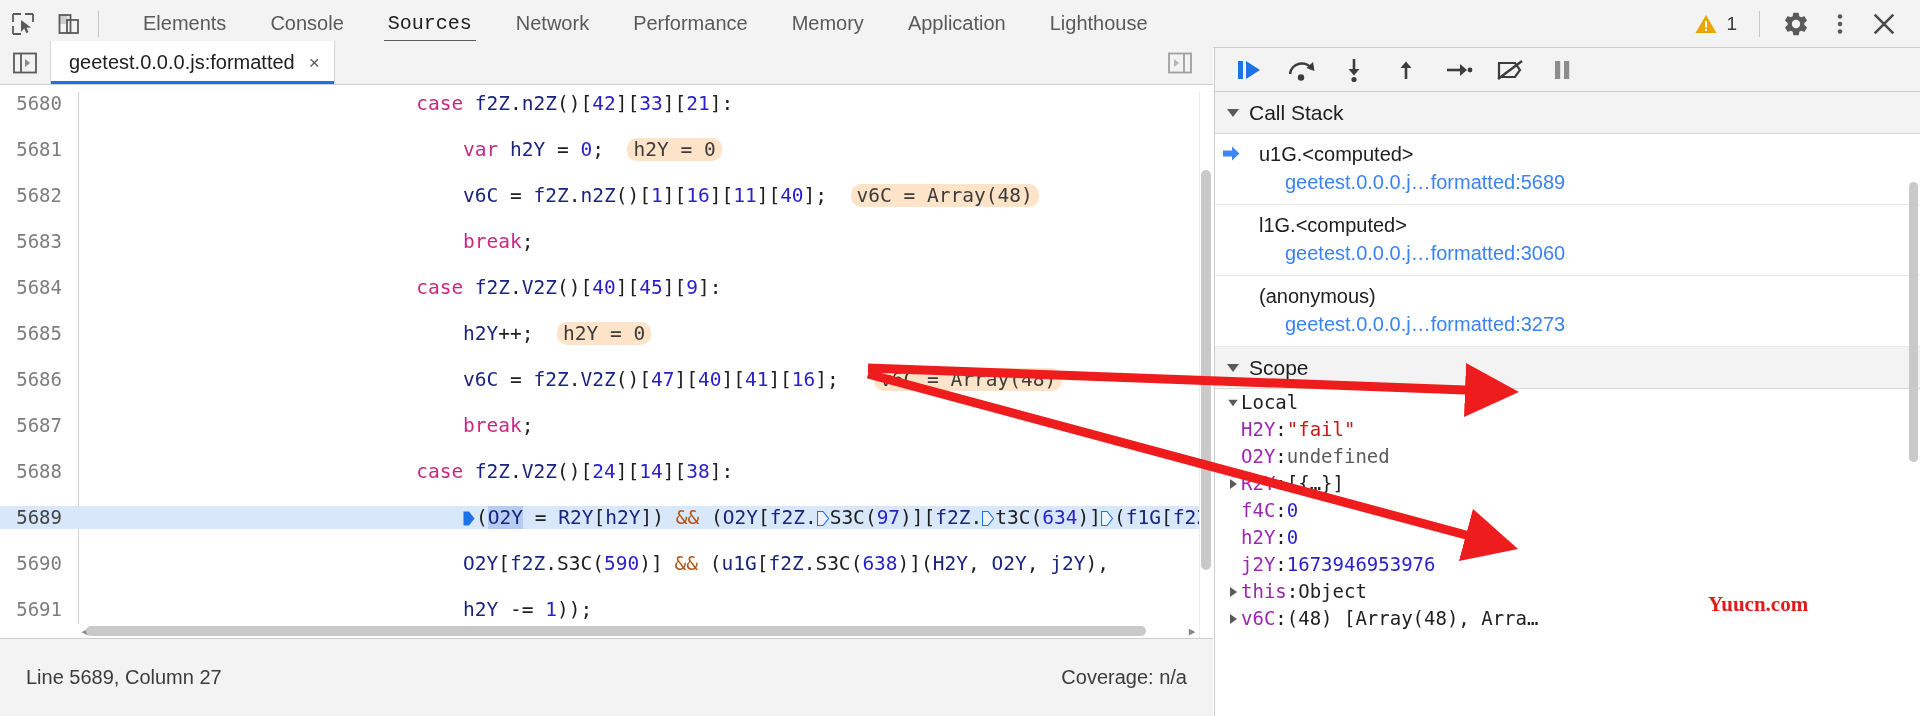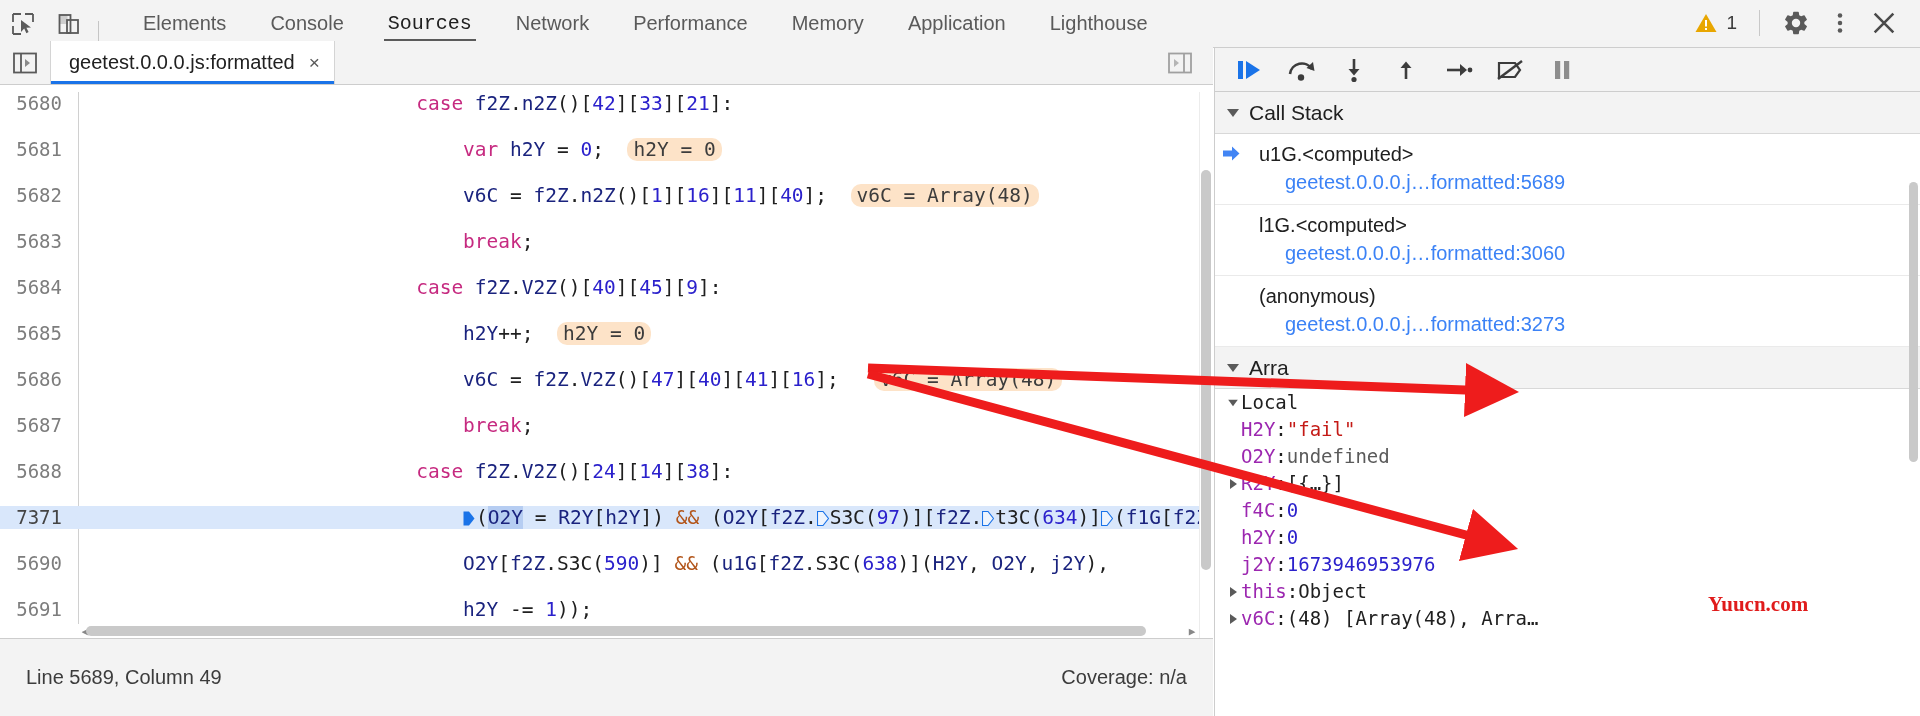--- a/index.html
+++ b/index.html
@@ -9,21 +9,21 @@
     background: #ffffff;
     font-family: "Liberation Sans", sans-serif;
   }
   #root { position: relative; width: 1920px; height: 716px; background:#fff; }
 
   
   .main-toolbar {
     position: absolute; left:0; top:0; width:1920px; height:48px;
     background:#f3f3f3;
     border-bottom:1px solid #cdcdcd;
-    display:flex; align-items:flex-end;
+    display:flex; align-items:center;
   }
   .tb-icon-btn {
     width:46px; height:46px; display:flex; align-items:center; justify-content:center;
     cursor:pointer;
   }
   .tb-sep {
     width:1px; height:26px; background:#c5c5c5; margin:0 10px 0 6px;
   }
   .panel-tabs { display:flex; align-items:center; height:48px; margin-left:12px; }
   .panel-tab {
@@ -339,21 +339,21 @@
     <div class="code-lines" id="code-lines">
         <div class="cline" style="top: 0px; position: relative;"><span class="lno">5680</span><span class="ctext" style="left: 416.16px;"><span class="kw">case </span><span class="id">f2Z</span><span class="punc">.</span><span class="id">n2Z</span><span class="punc">()[</span><span class="num">42</span><span class="punc">][</span><span class="num">33</span><span class="punc">][</span><span class="num">21</span><span class="punc">]:</span></span></div>
         <div class="cline" style="top: 23px; position: relative;"><span class="lno">5681</span><span class="ctext" style="left: 463.04px;"><span class="kw">var </span><span class="id">h2Y</span><span class="op"> = </span><span class="num">0</span><span class="punc">;</span><span class="plain">  </span><span class="hint">h2Y = 0</span></span></div>
         <div class="cline" style="top: 46px; position: relative;"><span class="lno">5682</span><span class="ctext" style="left: 463.04px;"><span class="id">v6C</span><span class="op"> = </span><span class="id">f2Z</span><span class="punc">.</span><span class="id">n2Z</span><span class="punc">()[</span><span class="num">1</span><span class="punc">][</span><span class="num">16</span><span class="punc">][</span><span class="num">11</span><span class="punc">][</span><span class="num">40</span><span class="punc">];</span><span class="plain">  </span><span class="hint">v6C = Array(48)</span></span></div>
         <div class="cline" style="top: 69px; position: relative;"><span class="lno">5683</span><span class="ctext" style="left: 463.04px;"><span class="kw">break</span><span class="punc">;</span></span></div>
         <div class="cline" style="top: 92px; position: relative;"><span class="lno">5684</span><span class="ctext" style="left: 416.16px;"><span class="kw">case </span><span class="id">f2Z</span><span class="punc">.</span><span class="id">V2Z</span><span class="punc">()[</span><span class="num">40</span><span class="punc">][</span><span class="num">45</span><span class="punc">][</span><span class="num">9</span><span class="punc">]:</span></span></div>
         <div class="cline" style="top: 115px; position: relative;"><span class="lno">5685</span><span class="ctext" style="left: 463.04px;"><span class="id">h2Y</span><span class="punc">++;</span><span class="plain">  </span><span class="hint">h2Y = 0</span></span></div>
         <div class="cline" style="top: 138px; position: relative;"><span class="lno">5686</span><span class="ctext" style="left: 463.04px;"><span class="id">v6C</span><span class="op"> = </span><span class="id">f2Z</span><span class="punc">.</span><span class="id">V2Z</span><span class="punc">()[</span><span class="num">47</span><span class="punc">][</span><span class="num">40</span><span class="punc">][</span><span class="num">41</span><span class="punc">][</span><span class="num">16</span><span class="punc">];</span><span class="plain">   </span><span class="hint">v6C = Array(48)</span></span></div>
         <div class="cline" style="top: 161px; position: relative;"><span class="lno">5687</span><span class="ctext" style="left: 463.04px;"><span class="kw">break</span><span class="punc">;</span></span></div>
         <div class="cline" style="top: 184px; position: relative;"><span class="lno">5688</span><span class="ctext" style="left: 416.16px;"><span class="kw">case </span><span class="id">f2Z</span><span class="punc">.</span><span class="id">V2Z</span><span class="punc">()[</span><span class="num">24</span><span class="punc">][</span><span class="num">14</span><span class="punc">][</span><span class="num">38</span><span class="punc">]:</span></span></div>
-        <div class="cline exec" style="top: 207px; position: relative;"><span class="lno">7371</span><span class="exec-marker"><svg width="18" height="23" viewBox="0 0 18 23">
+        <div class="cline exec" style="top: 207px; position: relative;"><span class="lno">5689</span><span class="exec-marker"><svg width="18" height="23" viewBox="0 0 18 23">
               <path d="M0 5 L10 5 L16 11.5 L10 18 L0 18 Z" fill="#d9e7fb"></path>
             </svg></span><span class="ctext" style="left: 463.04px;"><span class="callout"><svg width="12" height="15" viewBox="0 0 12 15">
                 <path d="M0.5 0.5 L6 0.5 L11.5 7.5 L6 14.5 L0.5 14.5 Z" fill="#1a73e8"></path>
               </svg></span><span class="punc">(</span><span class="id sel-token">O2Y</span><span class="op"> = </span><span class="id">R2Y</span><span class="punc">[</span><span class="id">h2Y</span><span class="punc">])</span><span class="plain"> </span><span class="amp">&amp;&amp;</span><span class="punc"> (</span><span class="id">O2Y</span><span class="punc">[</span><span class="id">f2Z</span><span class="punc">.</span><span class="callout"><svg width="12" height="15" viewBox="0 0 12 15">
                 <path d="M0.5 0.5 L6 0.5 L11.5 7.5 L6 14.5 L0.5 14.5 Z" fill="#eef4fd" stroke="#1a73e8" stroke-width="1.1"></path>
               </svg></span><span class="plain">S3C</span><span class="punc">(</span><span class="num">97</span><span class="punc">)][</span><span class="id">f2Z</span><span class="punc">.</span><span class="callout"><svg width="12" height="15" viewBox="0 0 12 15">
                 <path d="M0.5 0.5 L6 0.5 L11.5 7.5 L6 14.5 L0.5 14.5 Z" fill="#eef4fd" stroke="#1a73e8" stroke-width="1.1"></path>
               </svg></span><span class="plain">t3C</span><span class="punc">(</span><span class="num">634</span><span class="punc">)]</span><span class="callout"><svg width="12" height="15" viewBox="0 0 12 15">
                 <path d="M0.5 0.5 L6 0.5 L11.5 7.5 L6 14.5 L0.5 14.5 Z" fill="#eef4fd" stroke="#1a73e8" stroke-width="1.1"></path>
               </svg></span><span class="punc">(</span><span class="id">f1G</span><span class="punc">[</span><span class="id">f2Z</span><span class="punc">.</span></span></div>
@@ -365,21 +365,21 @@
       <div class="ed-vthumb"></div>
     </div>
     <div class="ed-hscroll">
       <div class="hs-arrow" style="left:0;">◀</div>
       <div class="ed-hthumb"></div>
       <div class="hs-arrow" style="right:0;">▶</div>
     </div>
   </div>
 
   <div class="statusbar">
-    <span class="status-left">Line 5689, Column 49</span>
+    <span class="status-left">Line 5689, Column 27</span>
     <span class="status-right">Coverage: n/a</span>
   </div>
 
   <div class="sidebar">
     <div class="section-header">
       <span class="tri open"></span>
       <span>Call Stack</span>
     </div>
     <div id="call-stack-list">
         <div class="cs-item active">
@@ -394,21 +394,21 @@
           <div class="cs-loc">geetest.0.0.0.j…formatted:3060</div>
         </div>
         <div class="cs-item">
           <div class="cs-fn">(anonymous)</div>
           <div class="cs-loc">geetest.0.0.0.j…formatted:3273</div>
         </div>
       </div>
 
     <div class="section-header">
       <span class="tri open"></span>
-      <span>Arra</span>
+      <span>Scope</span>
     </div>
     <div class="scope-list">
       <div class="scope-row">
         <span class="caret">
           <span class="tri open" style="transform:scale(.8)"></span>
         </span>
         <span class="sv-name localname">Local</span>
       </div>
       <div id="scope-rows">
           <div class="scope-row">

